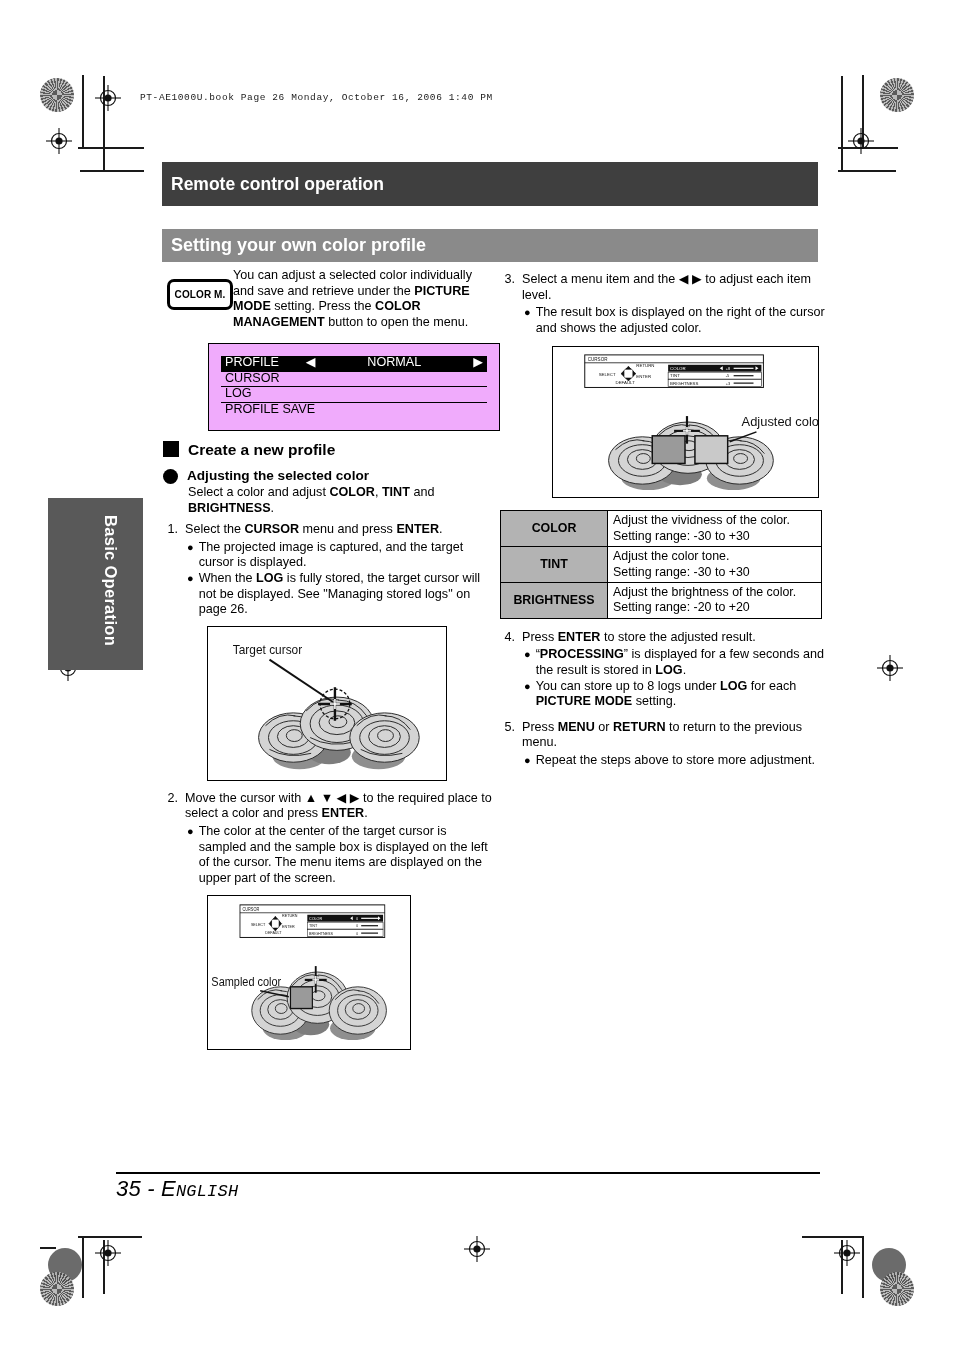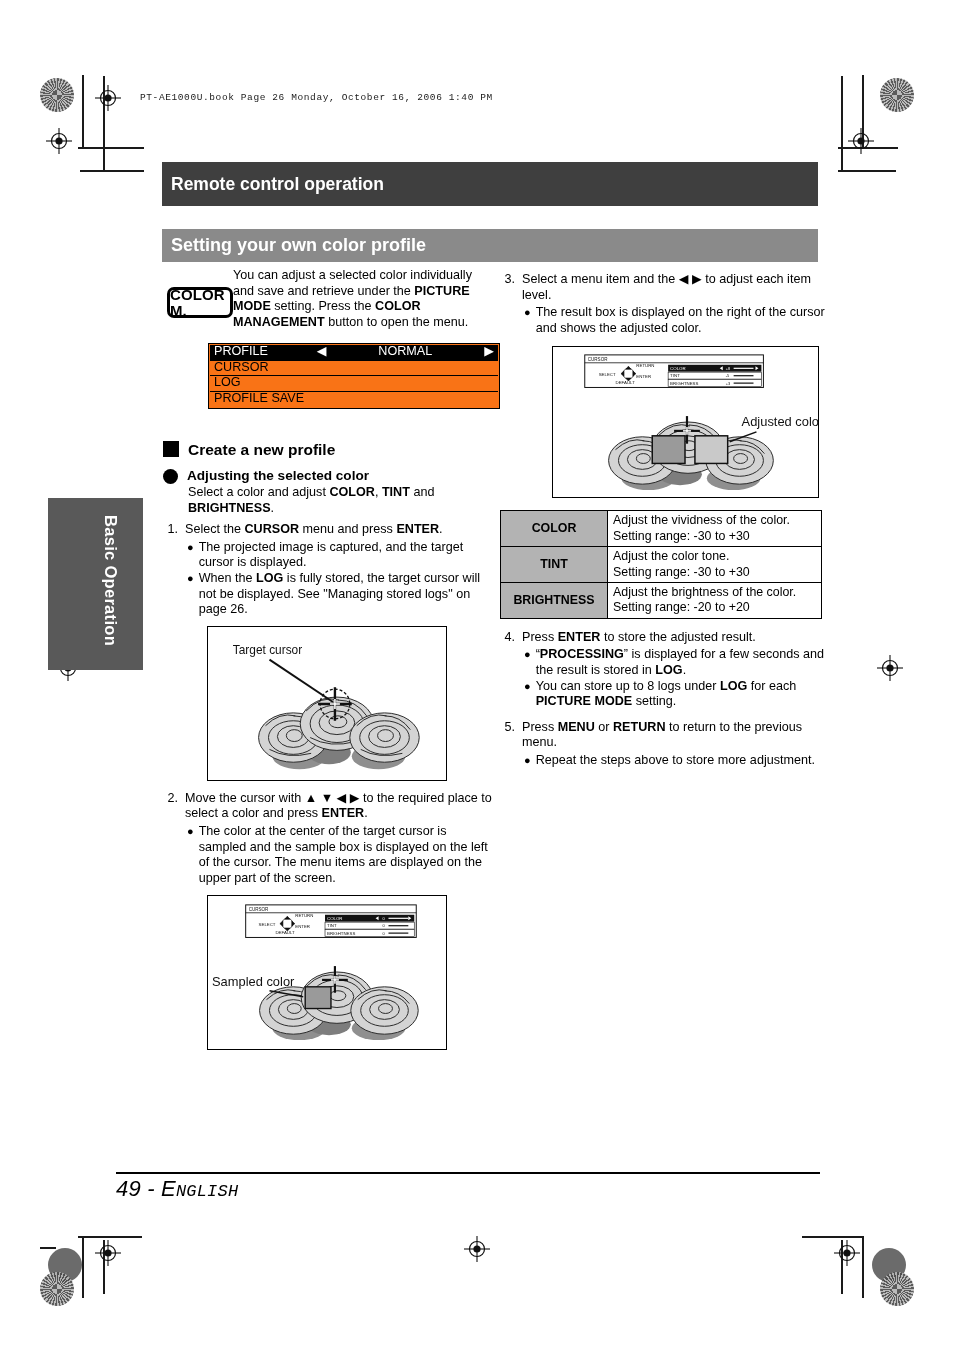--- a/index.html
+++ b/index.html
@@ -48,30 +48,29 @@
 
   p{margin:0;}
   b{font-weight:bold;}
 
   
   .intro{position:relative;min-height:56px;}
   .keybtn{
     position:absolute;left:4px;top:11px;width:60px;height:25px;
     border:3px solid #000;border-radius:7px;background:#fff;
     display:flex;align-items:center;justify-content:center;
-    font-size:15px;font-weight:bold;letter-spacing:.1px;
+    font-size:10px;font-weight:bold;letter-spacing:.1px;
     font-family:"Liberation Sans",sans-serif;
-    margin-top:8px;
   }
   .introtxt{margin-left:70px;}
 
   
   .profilebox{
     position:absolute;left:45px;top:75px;width:292px;border:1.6px solid #000;
-    background:#f97316;box-sizing:border-box;padding:1px;
+    background:#f0abfc;box-sizing:border-box;padding:12px;
   }
   .prow{
     height:15.5px;display:flex;align-items:center;font-size:12.6px;
     border-bottom:1.3px solid #000;box-sizing:border-box;padding:0 4px;
     position:relative;
   }
   .prow:last-child{border-bottom:none;text-align:center;}
   .prow.sel{background:#000;color:#fff;}
   .pval{position:absolute;right:4px;top:0;height:100%;display:flex;align-items:center;gap:4px;}
   .pval .vtxt{display:inline-block;width:150px;text-align:center;}
@@ -326,21 +325,21 @@
 
   <div class="step" style="margin-top:10px;">
     <span class="num">2.</span>
     <span class="txt"><span>Move the cursor with </span><span>▲ ▼ ◀ ▶</span><span> to the required place to select a color and press </span><b>ENTER</b><span>.</span></span>
   </div>
   <div class="bul" style="margin-top:2px;">
     <span class="d">●</span>
     <span class="t">The color at the center of the target cursor is sampled and the sample box is displayed on the left of the cursor. The menu items are displayed on the upper part of the screen.</span>
   </div>
 
-  <div class="fig" style="width:240px;height:155px;margin:9px 0 0 44px;">
+  <div class="fig" style="width:204px;height:155px;margin:9px 0 0 44px;">
     <svg viewBox="0 0 240 155" preserveAspectRatio="none">
       <rect x="0" y="0" width="240" height="155" fill="#fff"></rect>
 
       <g>
         <rect x="38" y="9" width="172" height="33" fill="#fff" stroke="#111" stroke-width="1"></rect>
         <line x1="38" y1="17" x2="210" y2="17" stroke="#111" stroke-width="0.8"></line>
         <text x="41" y="15.5" font-family="Liberation Sans, sans-serif" font-size="4.6" fill="#111">CURSOR</text>
 
         <g stroke="#111" stroke-width="0.7" fill="none">
           <circle cx="80" cy="28" r="5.5"></circle>
@@ -543,13 +542,13 @@
     <span class="num">5.</span>
     <span class="txt"><span>Press </span><b>MENU</b><span> or </span><b>RETURN</b><span> to return to the previous menu.</span></span>
   </div>
   <div class="bul" style="margin-top:2px;">
     <span class="d">●</span>
     <span class="t">Repeat the steps above to store more adjustment.</span>
   </div>
 </div>
 
 <div class="footrule"></div>
-<div class="footer"><span>49 - </span><span>E</span><span class="sc">NGLISH</span></div>
+<div class="footer"><span>35 - </span><span>E</span><span class="sc">NGLISH</span></div>
 
 </body></html>

